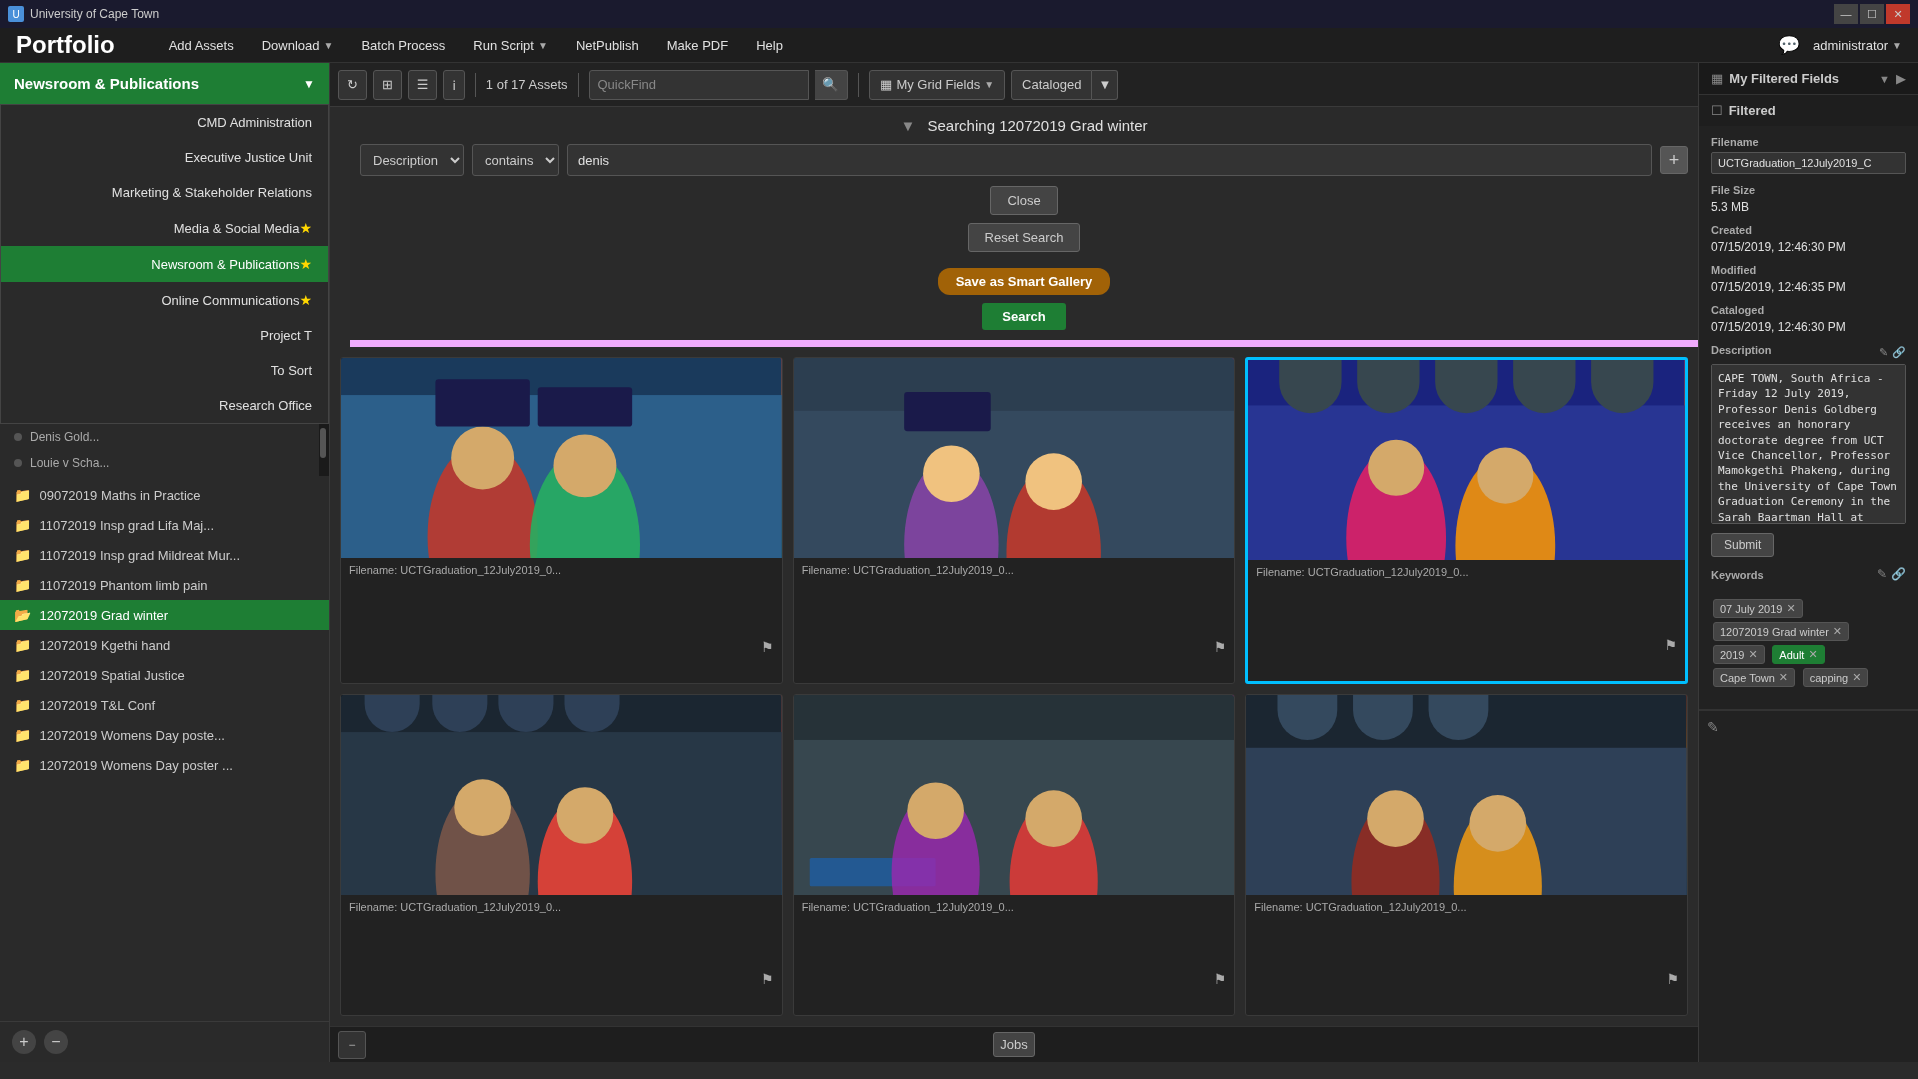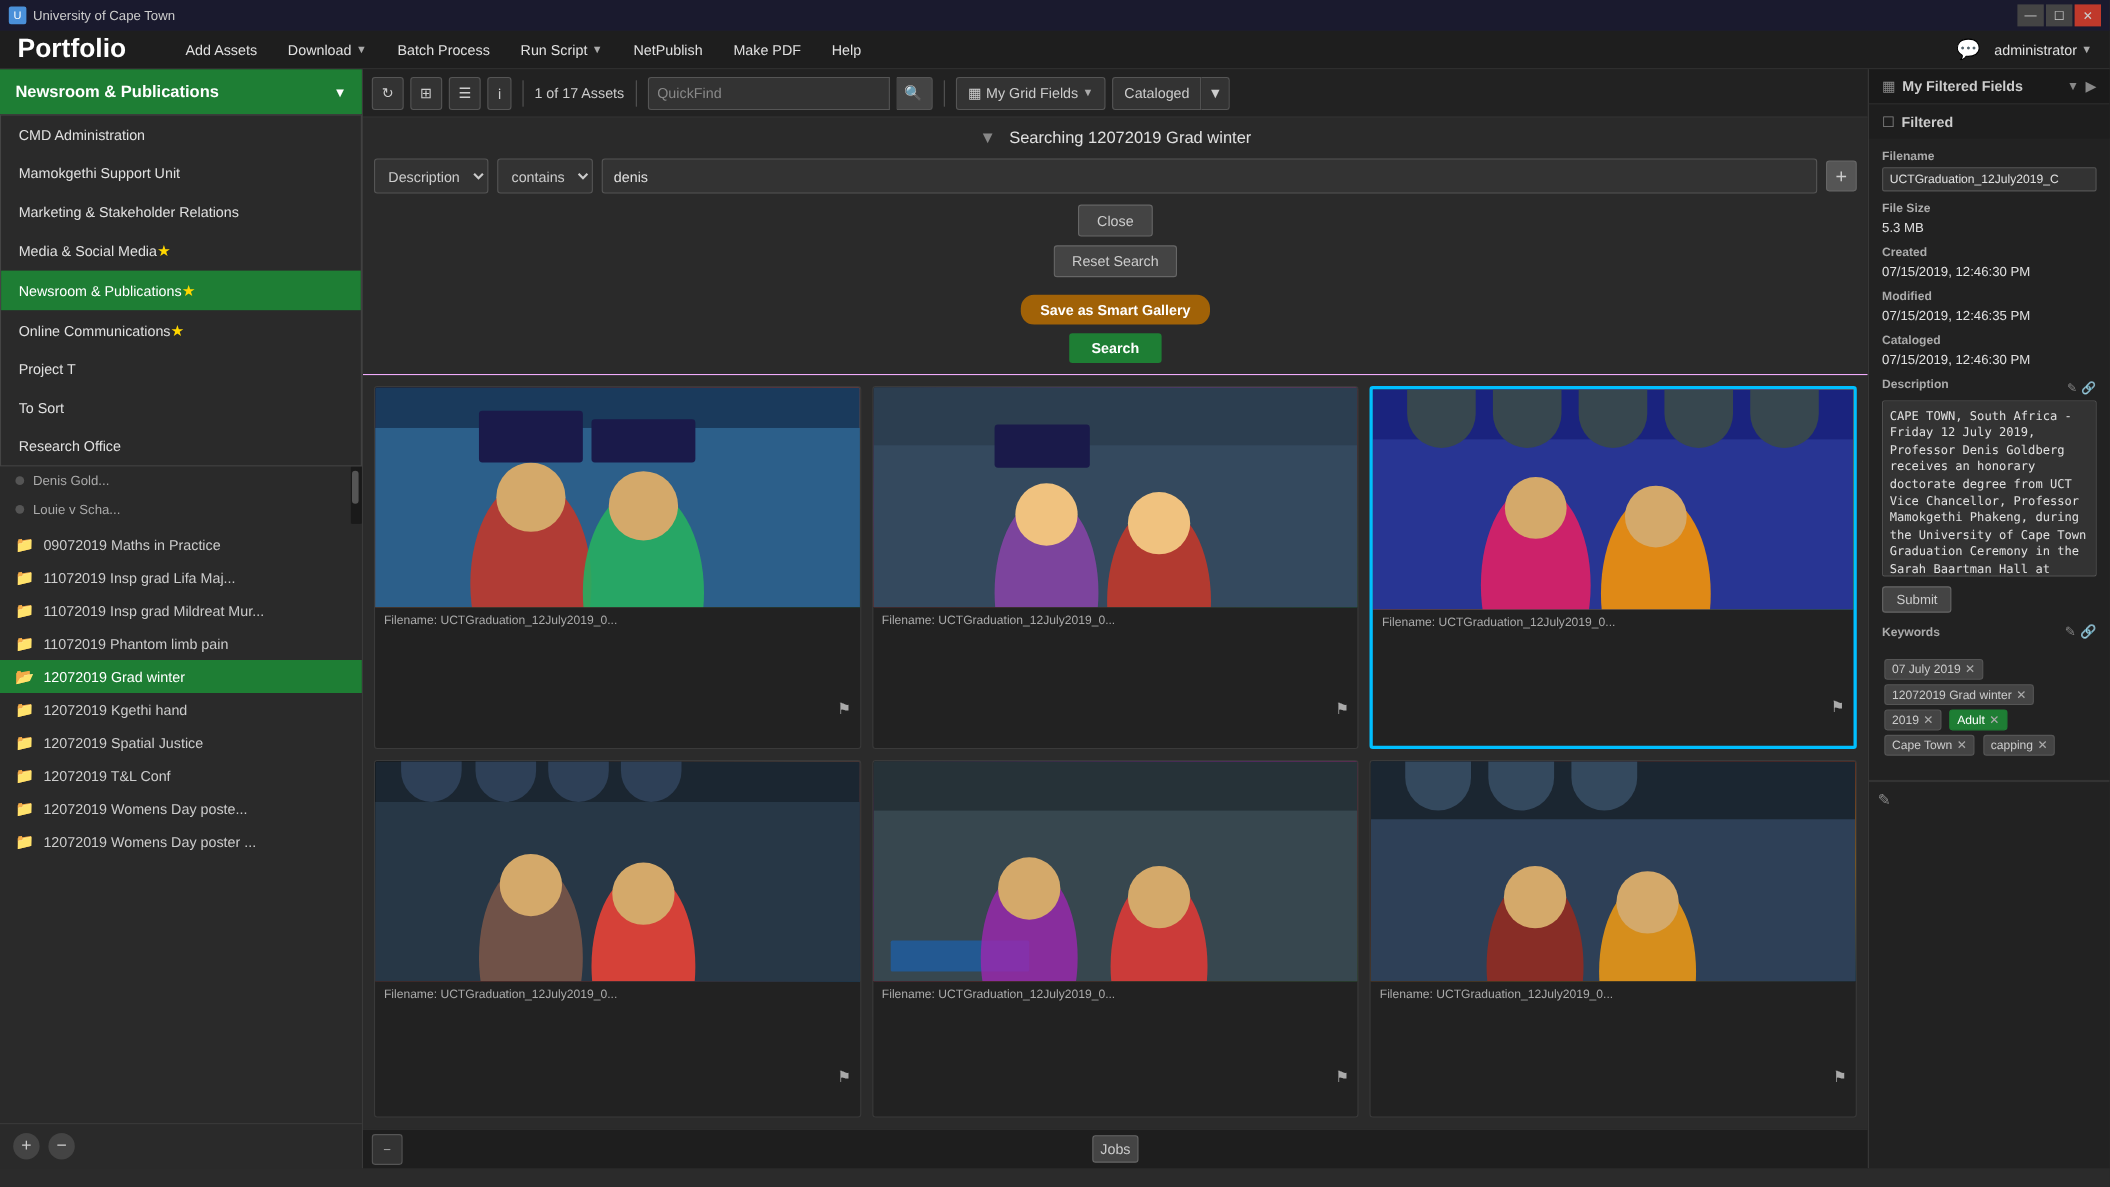--- a/index.html
+++ b/index.html
@@ -26,21 +26,21 @@
     
     .main-layout { display: flex; height: calc(1079px - 28px - 52px); }
 
     
     .sidebar { width: 330px; background: #2a2a2a; border-right: 1px solid #3a3a3a; display: flex; flex-direction: column; }
     .sidebar-header { background: #1e7e34; padding: 12px 14px; display: flex; align-items: center; justify-content: space-between; font-size: 15px; font-weight: bold; color: #fff; cursor: pointer; }
     .sidebar-header .arrow { font-size: 12px; }
 
     
     .dropdown-menu { background: #2a2a2a; border: 1px solid #444; z-index: 10; }
-    .dropdown-item { padding: 10px 16px; cursor: pointer; font-size: 13px; color: #e0e0e0; display: flex; align-items: center; justify-content: flex-start; }
+    .dropdown-item { padding: 10px 16px; cursor: pointer; font-size: 13px; color: #e0e0e0; display: flex; align-items: center; justify-content: flex-end; }
     .dropdown-item:hover, .dropdown-item.active { background: #1e7e34; color: #fff; }
     .dropdown-item .star { color: #ffd700; font-size: 14px; }
 
     
     .folder-list { flex: 1; overflow-y: auto; padding: 4px 0; }
     .folder-item { display: flex; align-items: center; padding: 7px 14px; cursor: pointer; font-size: 13px; color: #ccc; gap: 8px; }
     .folder-item.active { background: #1e7e34; color: #fff; }
     .folder-item.active .folder-icon { color: #90ee90; }
     .folder-icon { font-size: 14px; color: #87ceeb; }
     .folder-name { flex: 1; overflow: hidden; text-overflow: ellipsis; white-space: nowrap; }
@@ -58,21 +58,21 @@
     .tb-separator { width: 1px; height: 24px; background: #555; margin: 0 4px; }
     .asset-count { font-size: 13px; color: #ccc; white-space: nowrap; }
     .quickfind { background: #333; border: 1px solid #555; color: #ccc; padding: 4px 8px; height: 30px; width: 220px; font-size: 13px; border-radius: 3px 0 0 3px; }
     .quickfind::placeholder { color: #888; }
     .search-btn { background: #444; border: 1px solid #555; border-left: none; color: #ccc; height: 30px; padding: 0 8px; cursor: pointer; border-radius: 0 3px 3px 0; }
     .grid-fields-btn { background: #333; border: 1px solid #555; color: #ccc; padding: 4px 10px; height: 30px; cursor: pointer; border-radius: 3px; font-size: 13px; display: flex; align-items: center; gap: 4px; }
     .cataloged-btn { background: #333; border: 1px solid #555; color: #ccc; padding: 4px 10px; height: 30px; cursor: pointer; border-radius: 3px 0 0 3px; font-size: 13px; }
     .cataloged-arrow { background: #333; border: 1px solid #555; border-left: none; color: #ccc; padding: 0 6px; height: 30px; cursor: pointer; border-radius: 0 3px 3px 0; display: flex; align-items: center; }
 
     
-    .search-area { background: #2a2a2a; border-bottom: 1px solid #f0abfc; padding: 10px; }
+    .search-area { background: #2a2a2a; border-bottom: 7px solid #f0abfc; padding: 10px; margin-left: 20px; }
     .search-title { text-align: center; font-size: 15px; color: #e0e0e0; margin-bottom: 10px; }
     .search-row { display: flex; align-items: center; gap: 8px; }
     .search-select { background: #333; border: 1px solid #555; color: #ccc; padding: 4px 8px; height: 32px; font-size: 13px; border-radius: 3px; cursor: pointer; }
     .search-input-val { background: #333; border: 1px solid #555; color: #e0e0e0; padding: 4px 10px; height: 32px; font-size: 13px; border-radius: 3px; flex: 1; }
     .add-btn { background: #555; border: 1px solid #666; color: #ccc; width: 28px; height: 28px; cursor: pointer; border-radius: 3px; font-size: 18px; display: flex; align-items: center; justify-content: center; }
     .search-actions { display: flex; align-items: center; gap: 8px; margin-top: 10px; flex-direction: column; }
     .close-btn { background: #444; border: 1px solid #666; color: #ccc; padding: 6px 16px; cursor: pointer; border-radius: 3px; font-size: 13px; }
     .reset-btn { background: #444; border: 1px solid #666; color: #ccc; padding: 6px 16px; cursor: pointer; border-radius: 3px; font-size: 13px; }
     .save-gallery-btn { background: #a16207; border: none; color: #fff; padding: 6px 18px; cursor: pointer; border-radius: 12px; font-size: 13px; font-weight: bold; }
     .search-execute-btn { background: #1e7e34; border: none; color: #fff; padding: 6px 20px; cursor: pointer; border-radius: 3px; font-size: 13px; font-weight: bold; }
@@ -175,21 +175,21 @@
     <div class="sidebar-header">
       <span>Newsroom &amp; Publications</span>
       <span class="arrow">▼</span>
     </div>
 
     <div class="dropdown-menu">
       <div class="dropdown-item">
         <span>CMD Administration</span>
       </div>
       <div class="dropdown-item">
-        <span>Mamokgethi Support Unit</span>
+        <span>Executive Justice Unit</span>
       </div>
       <div class="dropdown-item">
         <span>Marketing &amp; Stakeholder Relations</span>
       </div>
       <div class="dropdown-item">
         <span>Media &amp; Social Media</span>
         <span class="star">★</span>
       </div>
       <div class="dropdown-item active">
         <span>Newsroom &amp; Publications</span>

